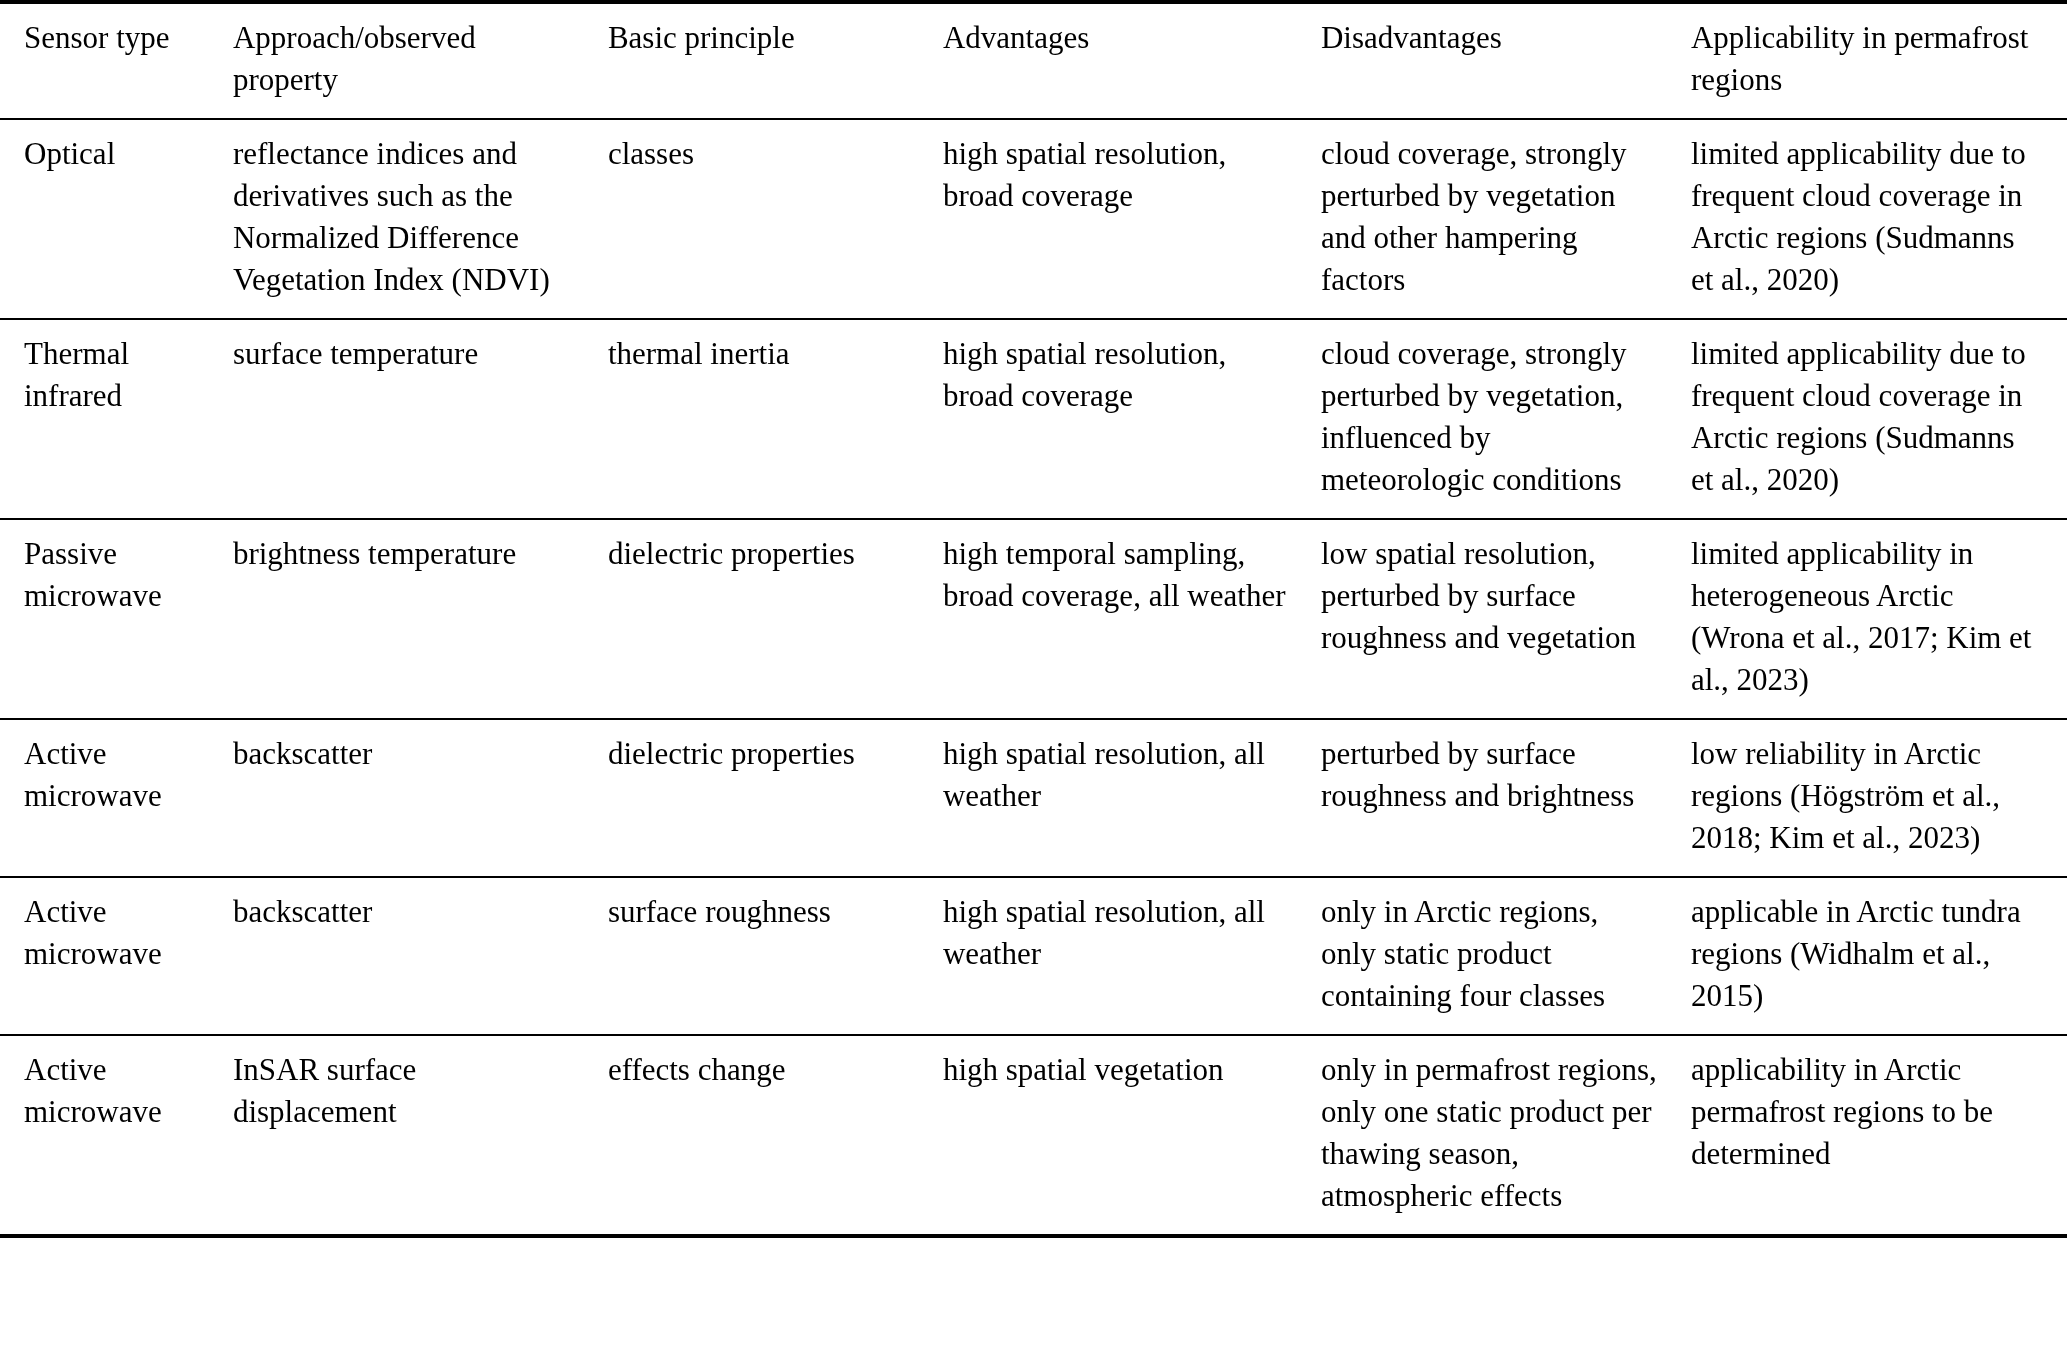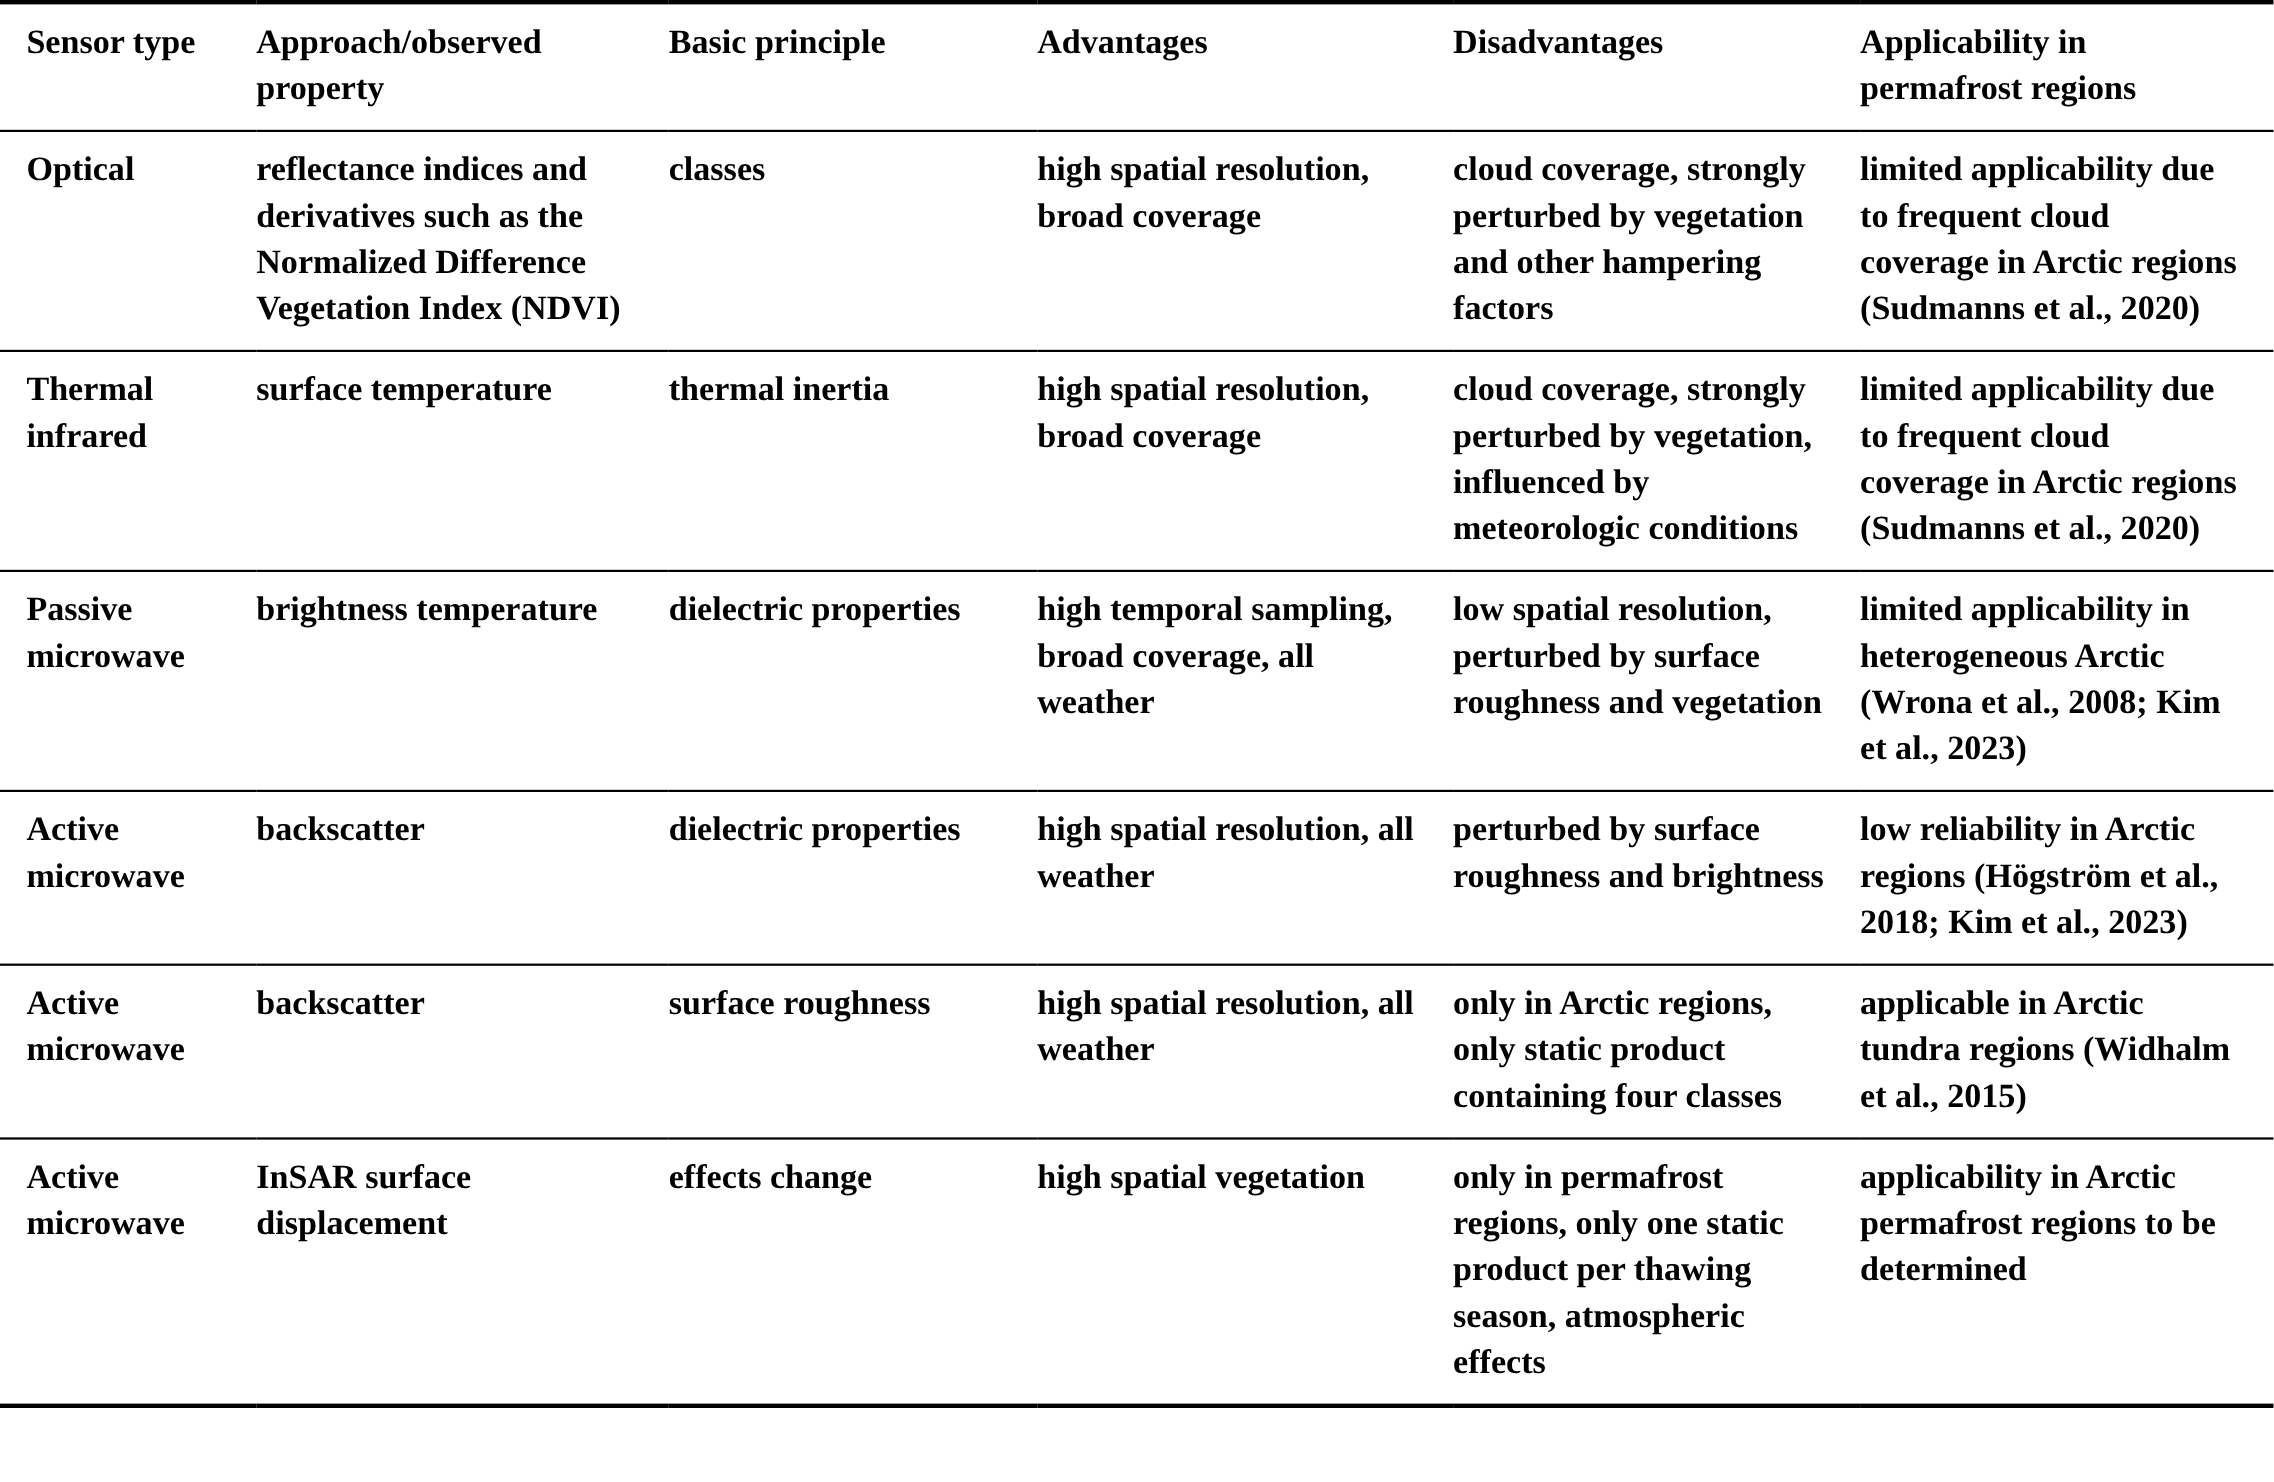--- a/index.html
+++ b/index.html
@@ -29,21 +29,21 @@
   table.sensor-table tbody tr {
     border-bottom: 2px solid #000000;
   }
   table.sensor-table tbody tr:last-child {
     border-bottom: none;
   }
   table.sensor-table th,
   table.sensor-table td {
     vertical-align: top;
     text-align: left;
-    font-weight: bold;
+    font-weight: normal;
     padding: 13px 30px 17px 0;
   }
   table.sensor-table th:first-child,
   table.sensor-table td:first-child {
     padding-left: 24px;
   }
 </style>
 </head>
 <body>
 
@@ -82,21 +82,21 @@
       <td>high spatial resolution, broad coverage</td>
       <td>cloud coverage, strongly perturbed by vegetation, influenced by meteorologic conditions</td>
       <td>limited applicability due to frequent cloud coverage in Arctic regions (Sudmanns et al., 2020)</td>
     </tr>
     <tr>
       <td>Passive microwave</td>
       <td>brightness temperature</td>
       <td>dielectric properties</td>
       <td>high temporal sampling, broad coverage, all weather</td>
       <td>low spatial resolution, perturbed by surface roughness and vegetation</td>
-      <td>limited applicability in heterogeneous Arctic (Wrona et al., 2008; Kim et al., 2023)</td>
+      <td>limited applicability in heterogeneous Arctic (Wrona et al., 2017; Kim et al., 2023)</td>
     </tr>
     <tr>
       <td>Active microwave</td>
       <td>backscatter</td>
       <td>dielectric properties</td>
       <td>high spatial resolution, all weather</td>
       <td>perturbed by surface roughness and brightness</td>
       <td>low reliability in Arctic regions (Högström et al., 2018; Kim et al., 2023)</td>
     </tr>
     <tr>

